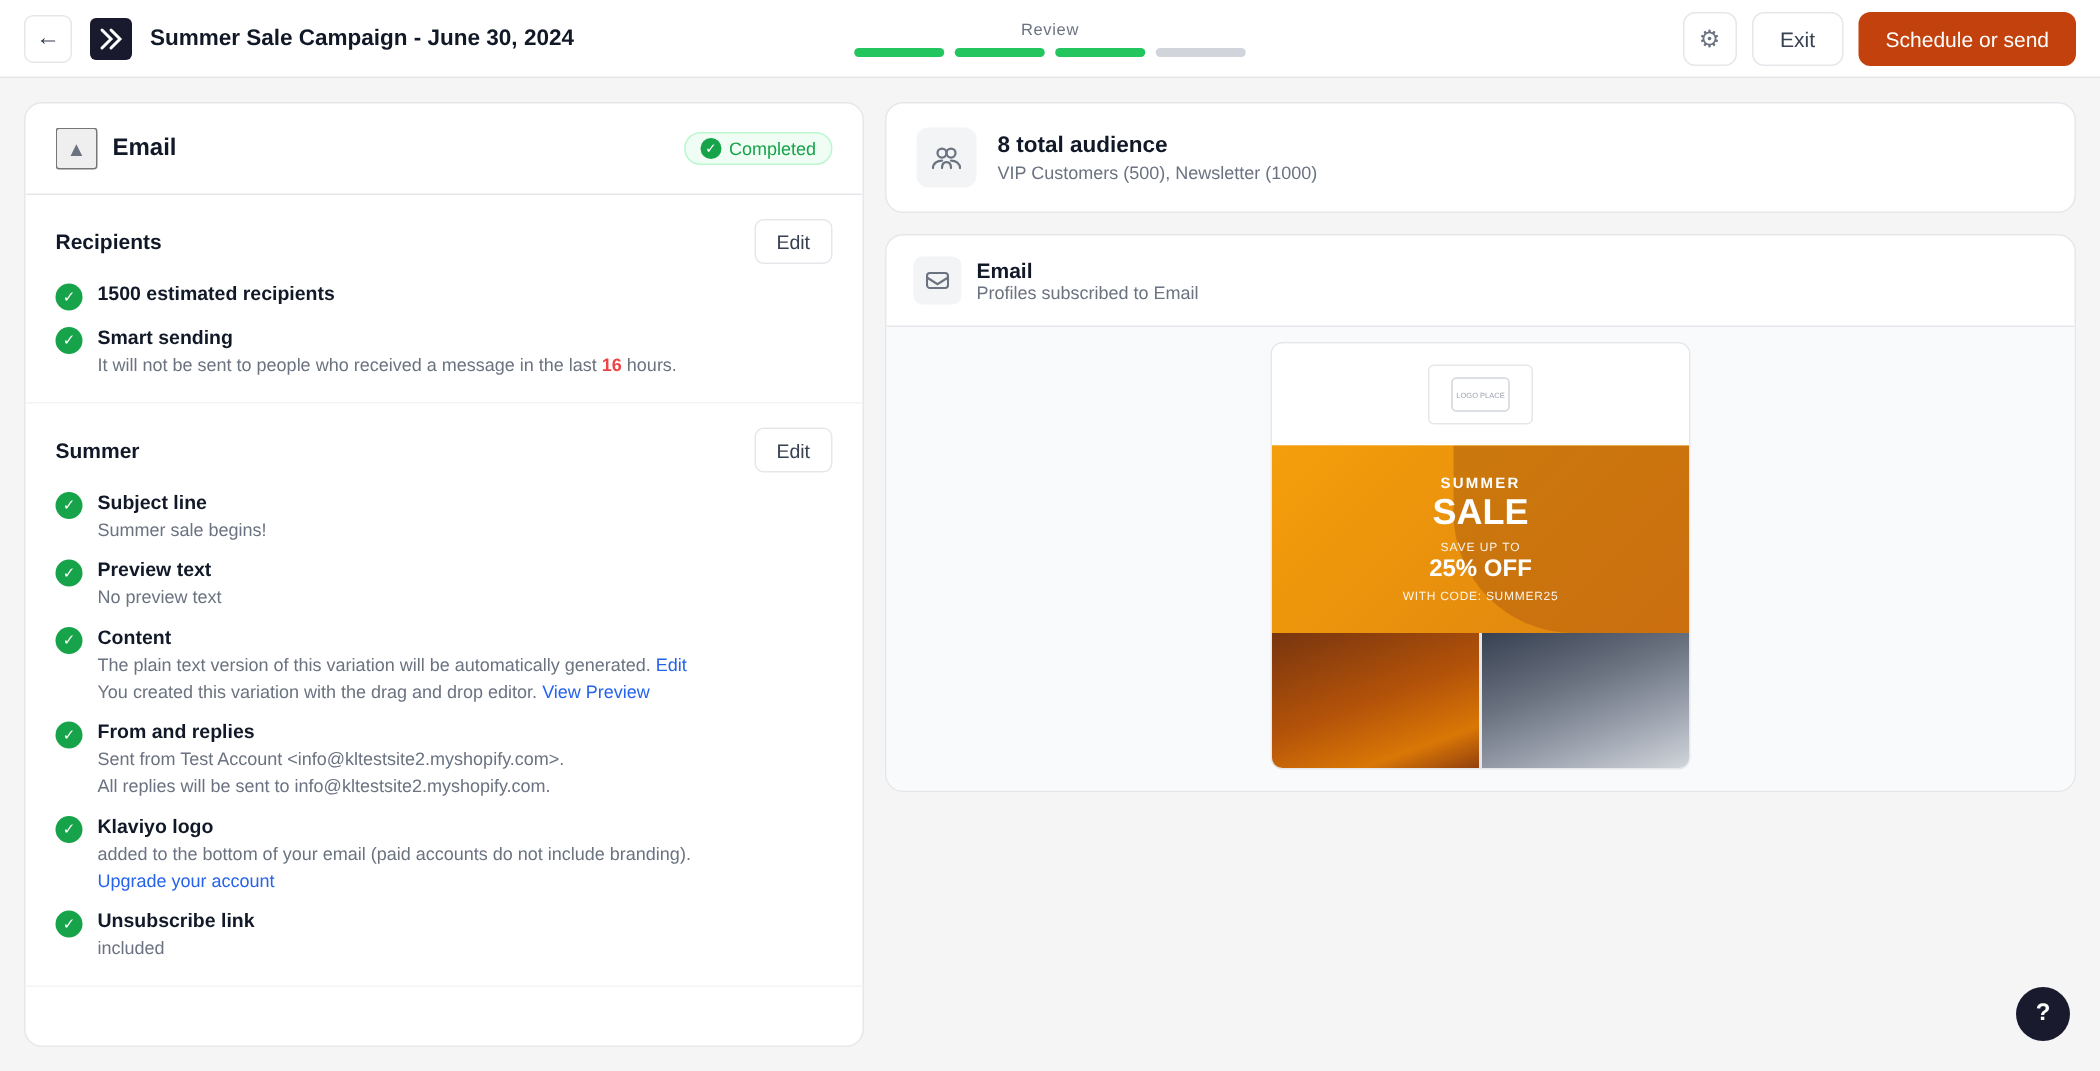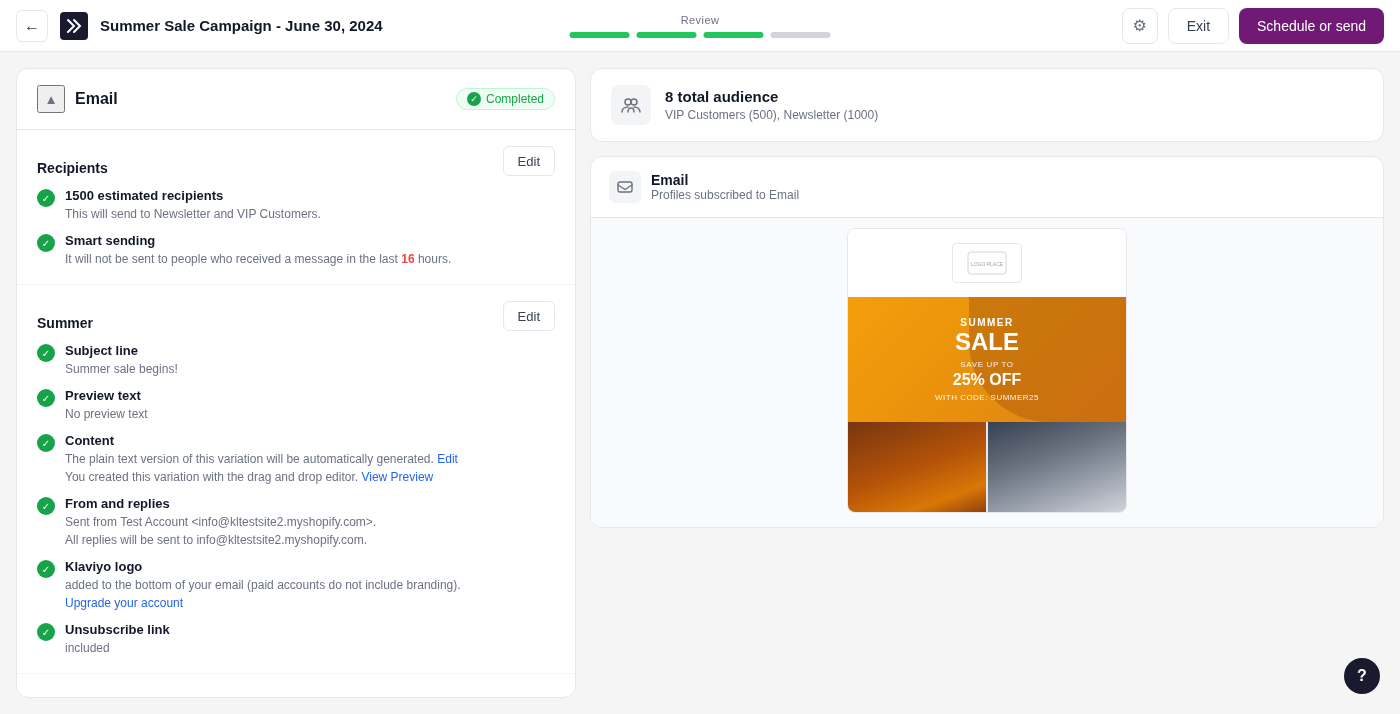--- a/index.html
+++ b/index.html
@@ -88,21 +88,21 @@
       cursor: pointer;
       font-size: 14px;
       font-weight: 500;
       color: #374151;
     }
     .schedule-btn {
       height: 36px;
       padding: 0 18px;
       border: none;
       border-radius: 8px;
-      background: #701a75;
+      background: #c2410c;
       cursor: pointer;
       font-size: 14px;
       font-weight: 500;
       color: #fff;
     }
 
     
     .main-content {
       display: flex;
       flex: 1;
@@ -167,21 +167,21 @@
       font-size: 9px;
     }
 
     
     .section {
       padding: 16px 20px;
       border-bottom: 1px solid #f3f4f6;
     }
     .section-header {
       display: flex;
-      align-items: flex-end;
+      align-items: center;
       justify-content: space-between;
       margin-bottom: 12px;
     }
     .section-title {
       font-size: 14px;
       font-weight: 600;
       color: #111827;
     }
     .edit-btn {
       height: 30px;
@@ -477,21 +477,20 @@
     <div class="section">
       <div class="section-header">
         <span class="section-title">Recipients</span>
         <button class="edit-btn">Edit</button>
       </div>
 
       <div class="check-item">
         <div class="check-icon">✓</div>
         <div class="check-item-content">
           <div class="check-item-label">1500 estimated recipients</div>
-          <div class="check-item-desc">This will send to Newsletter and VIP Customers.</div>
         </div>
       </div>
 
       <div class="check-item">
         <div class="check-icon">✓</div>
         <div class="check-item-content">
           <div class="check-item-label">Smart sending</div>
           <div class="check-item-desc">It will not be sent to people who received a message in the last <span class="bold-num">16</span> hours.</div>
         </div>
       </div>

